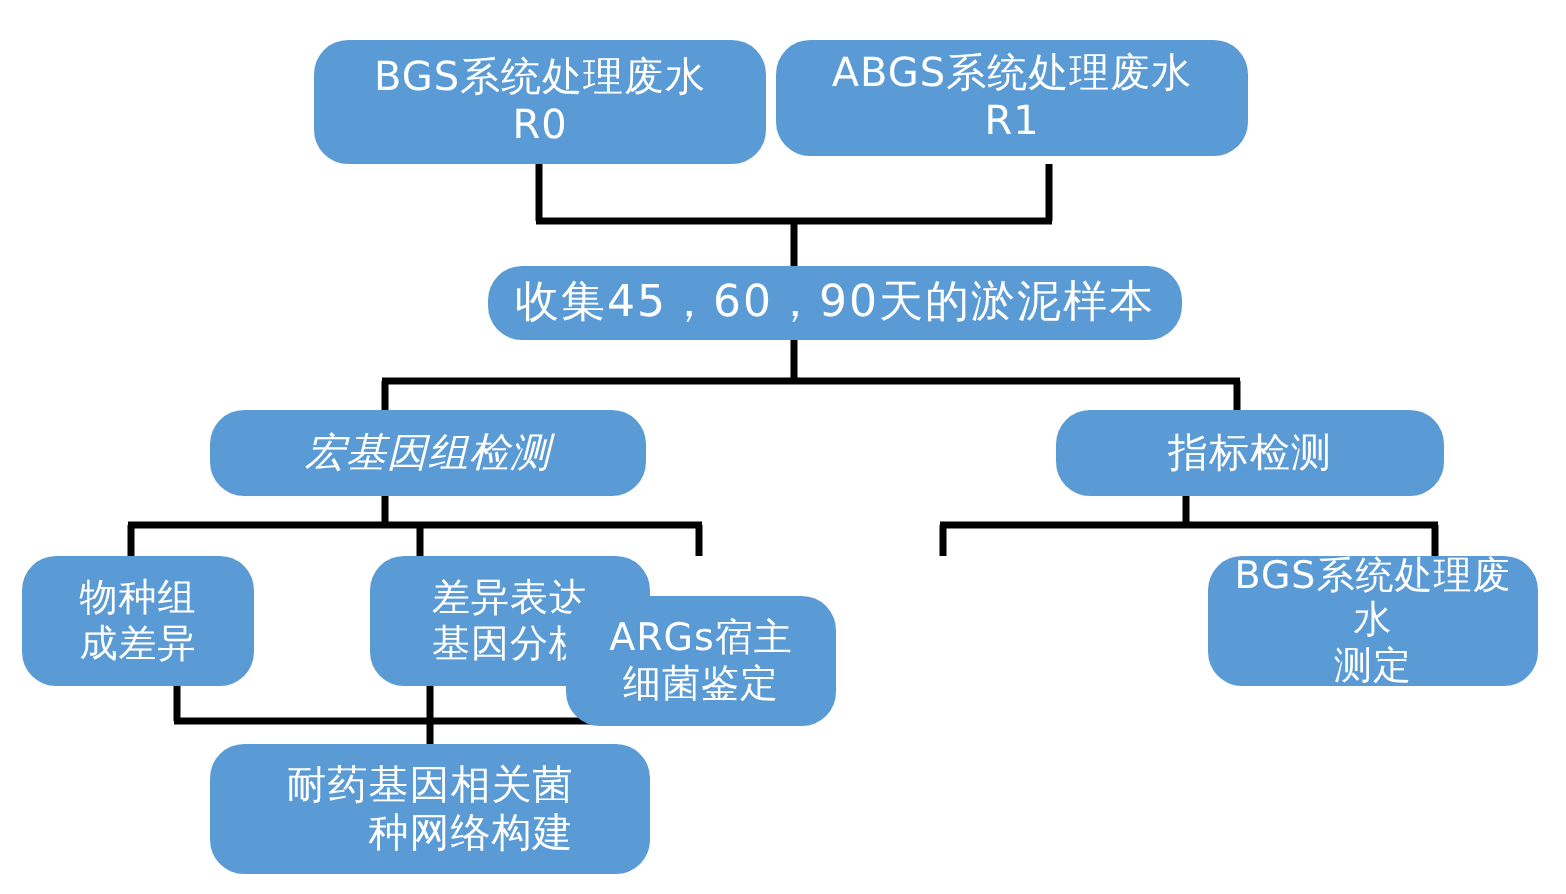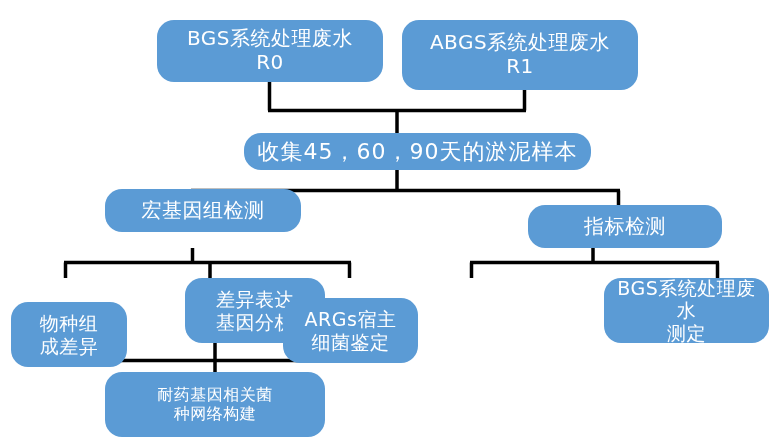--- a/index.html
+++ b/index.html
@@ -41,21 +41,21 @@
     white-space: pre-line;
     padding: 12px 4px;
     z-index: 2;
     font-weight: 400;
   }
   .n-top      { font-size: 20px; }
   .n-collect  { font-size: 22px; letter-spacing: 1px; }
   .n-mid      { font-size: 20px; }
   .n-leaf     { font-size: 19px; }
   .n-cod      { font-size: 19px; line-height: 1.24; }
-  .n-final    { font-size: 16px; }
+  .n-final    { font-size: 20px; text-align: right; }
 </style>
 </head>
 <body>
 
 <div id="canvas">
 
   <svg id="connectors" viewBox="0 0 783 447" xmlns="http://www.w3.org/2000/svg">
     <g stroke="#000000" stroke-width="3.5" fill="none" stroke-linecap="butt">
 
       <path d="M 269.5 82 L 269.5 110.5"></path>
@@ -83,30 +83,30 @@
       <path d="M 215 343 L 215 360.5"></path>
       <path d="M 341.5 343 L 341.5 360.5"></path>
       <path d="M 87 360.5 L 343 360.5"></path>
       <path d="M 215 360.5 L 215 372"></path>
     </g>
   </svg>
 
   <div class="node n-top" style="left:157px; top:20px; width:226px; height:62px;">BGS系统处理废水
 R0</div>
 
-  <div class="node n-top" style="left:402px; top:20px; width:236px; height:70px;">ABGS系统处理废水
+  <div class="node n-top" style="left:388px; top:20px; width:236px; height:58px;">ABGS系统处理废水
 R1</div>
 
   <div class="node n-collect" style="left:244px; top:133px; width:347px; height:37px;">收集45，60，90天的淤泥样本</div>
 
-  <div class="node n-mid" style="left:105px; top:189px; width:196px; height:43px;">宏基因组检测</div>
+  <div class="node n-mid" style="left:105px; top:205px; width:218px; height:43px;font-style:italic;">宏基因组检测</div>
 
   <div class="node n-mid" style="left:528px; top:205px; width:194px; height:43px;">指标检测</div>
 
-  <div class="node n-leaf" style="left:11px; top:278px; width:116px; height:65px;margin-top:24px;">物种组
+  <div class="node n-leaf" style="left:11px; top:278px; width:116px; height:65px;">物种组
 成差异</div>
 
   <div class="node n-leaf" style="left:137px; top:278px; width:140px; height:65px;margin-left:48px;">差异表达
 基因分析</div>
 
   <div class="node n-leaf" style="left:283px; top:278px; width:135px; height:65px;margin-top:20px;">ARGs宿主
 细菌鉴定</div>
 
 
   <div class="node n-leaf" style="left:604px; top:278px; width:165px; height:65px;">BGS系统处理废水

